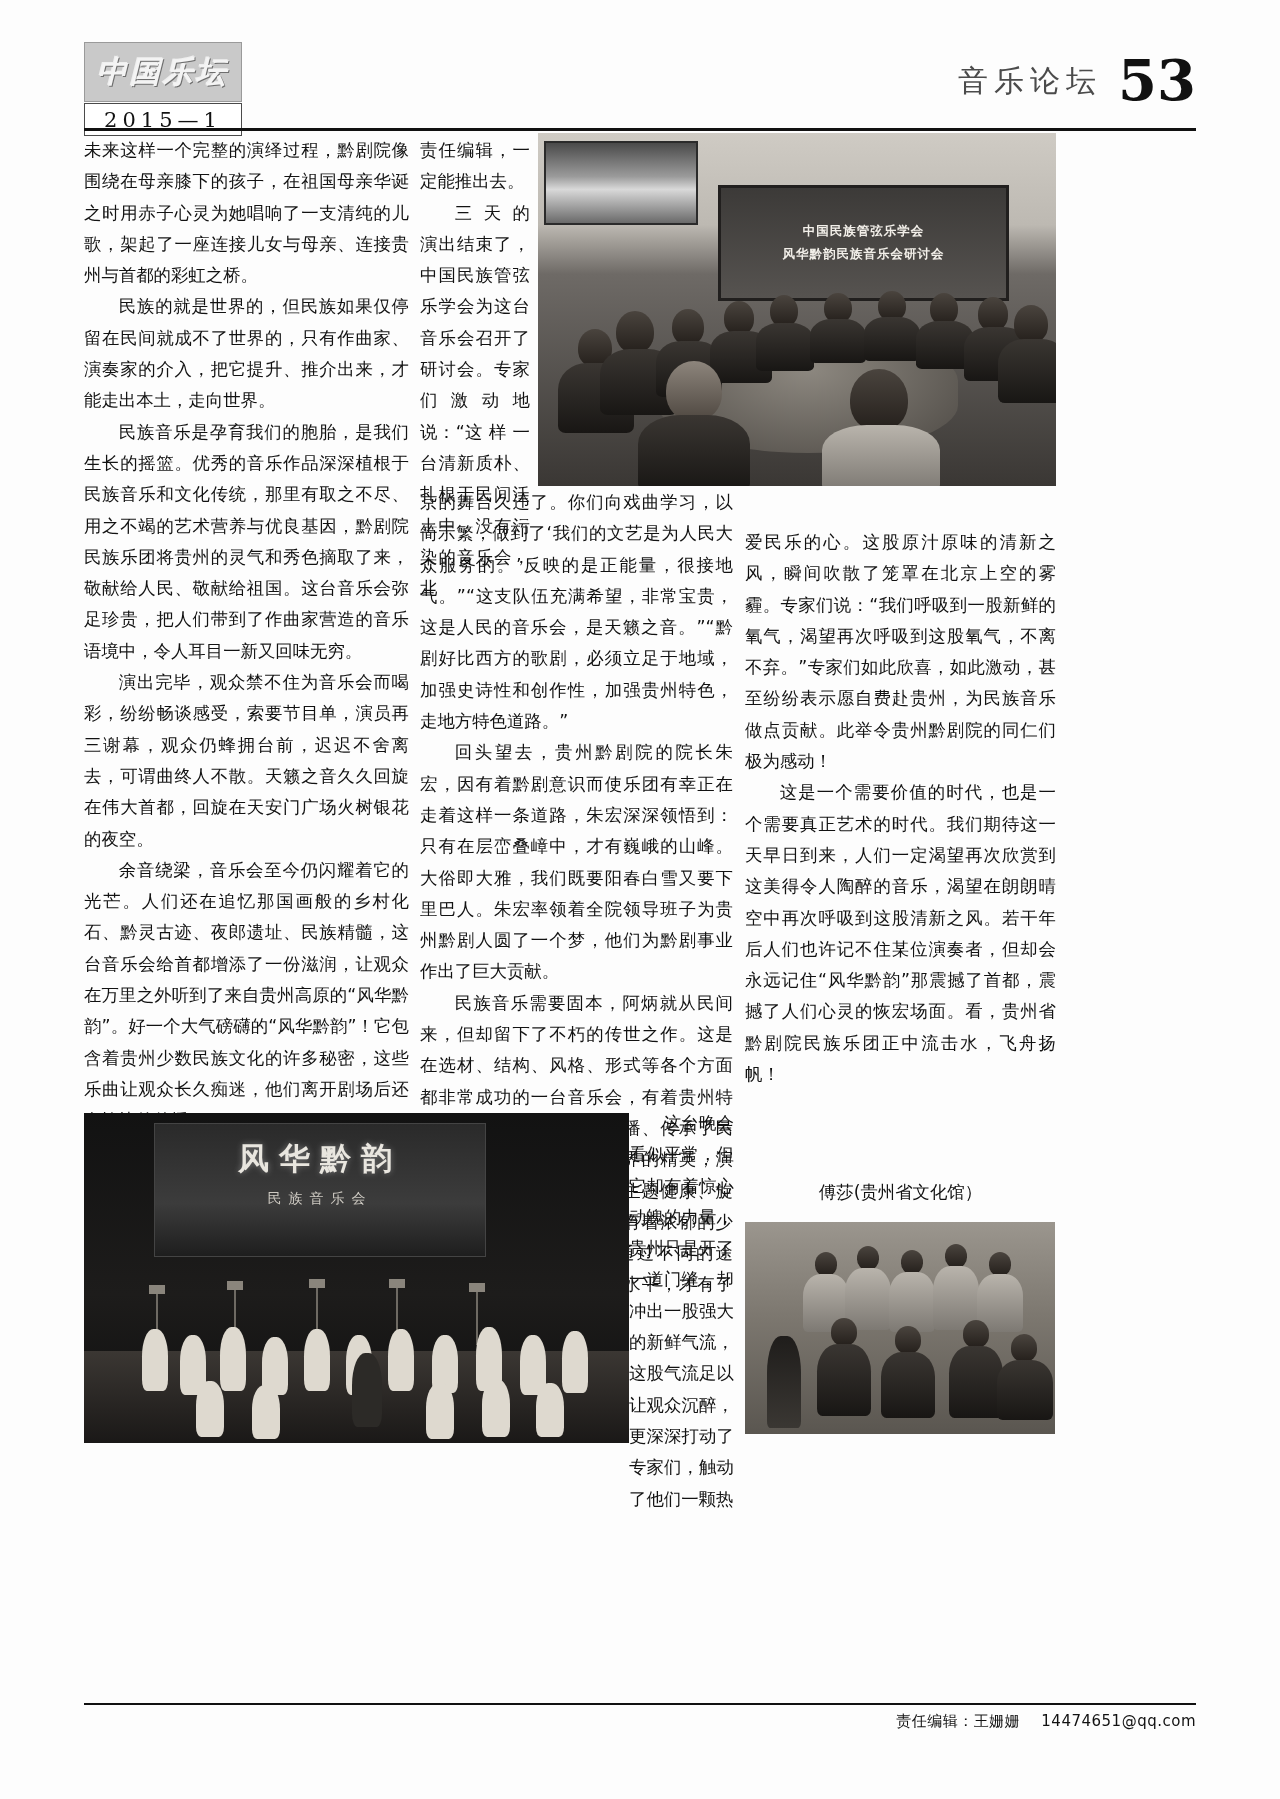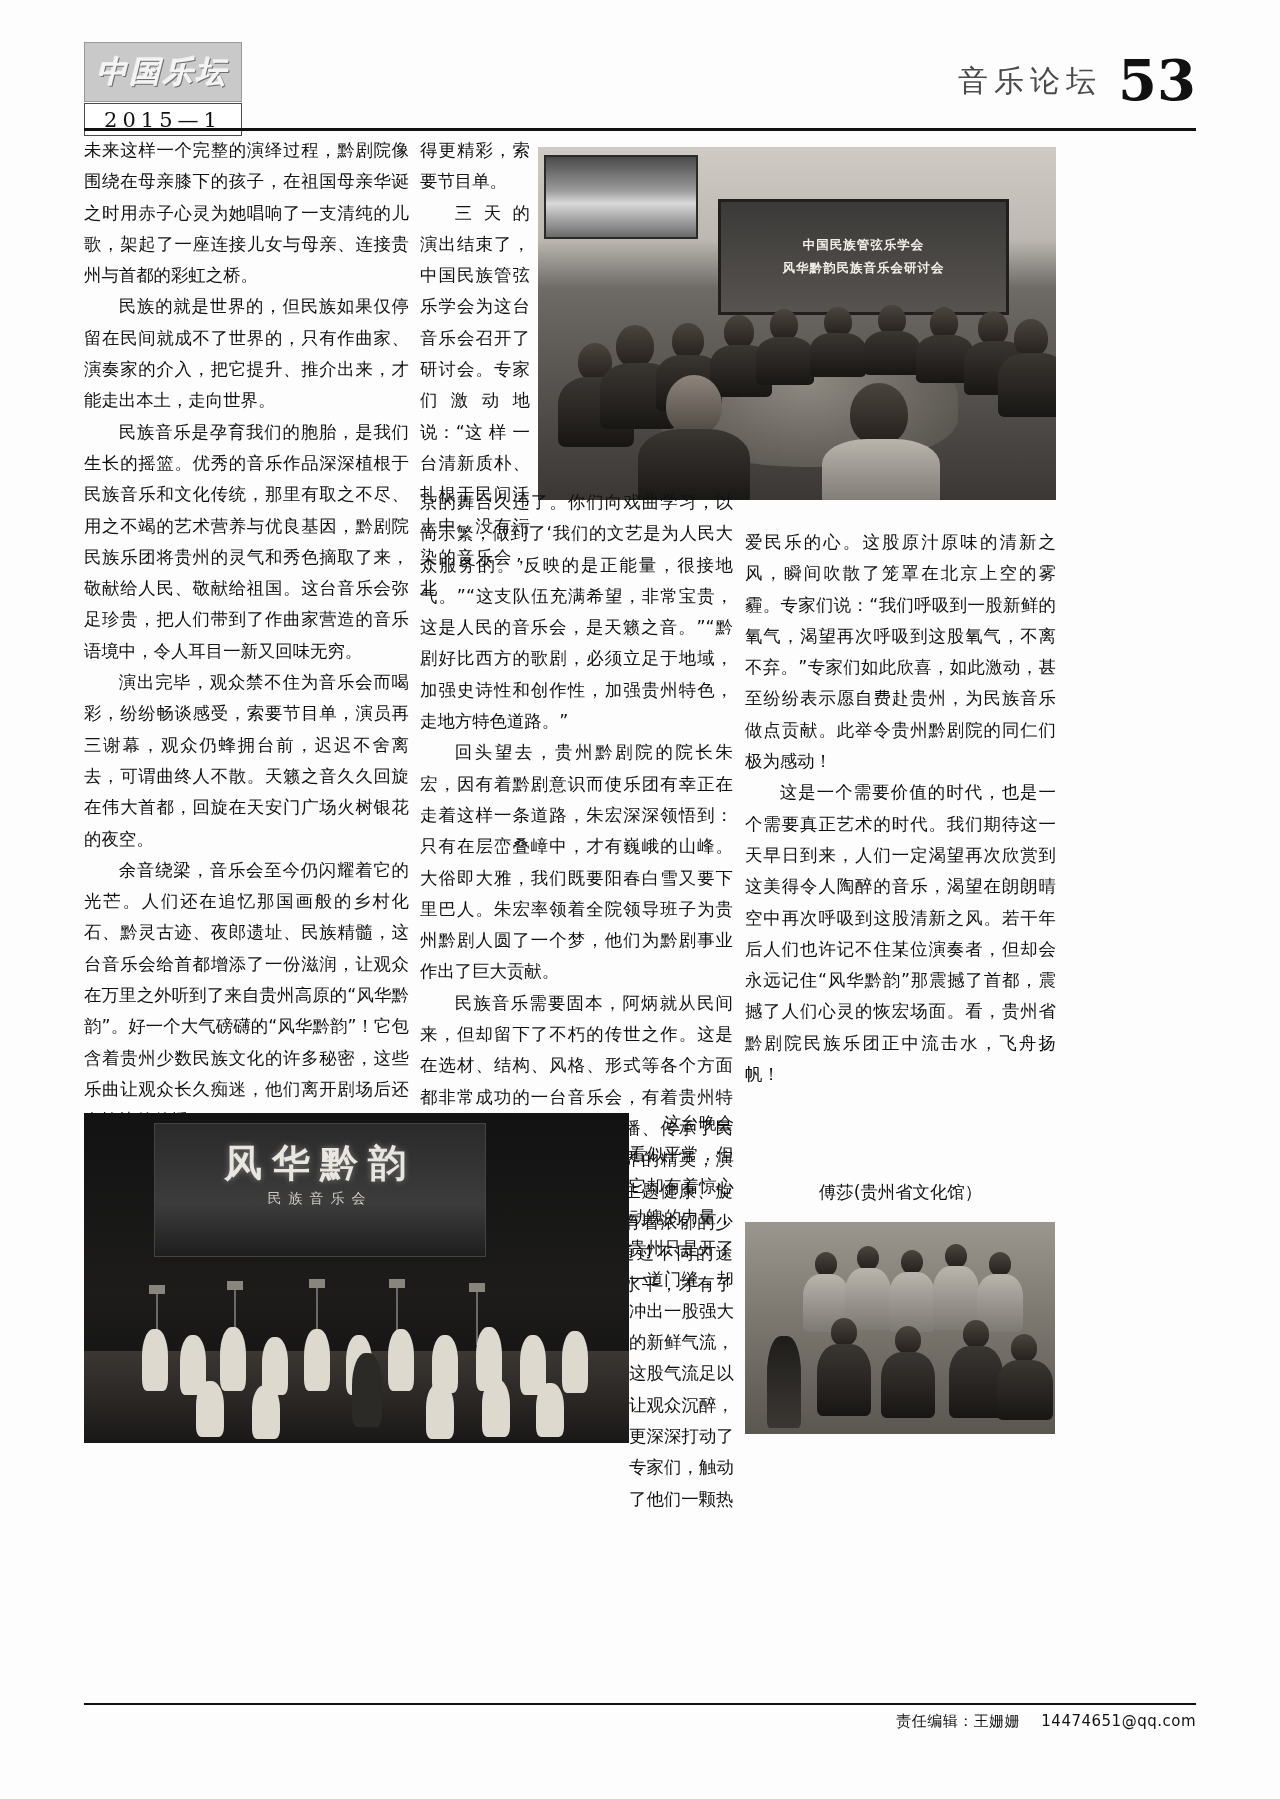--- a/index.html
+++ b/index.html
@@ -59,21 +59,21 @@
   }
 
   
   .photo{
     position:absolute;
     background:#2a2a2a;
     overflow:hidden;
   }
 
   
-  #photo-seminar{left:538px;top:133px;width:518px;height:353px;margin-top:14px;}
+  #photo-seminar{left:538px;top:133px;width:518px;height:353px;}
   #photo-seminar .room{
     position:absolute;inset:0;
     background:
       linear-gradient(180deg,#cfcbc4 0%,#bdb9b2 26%,#6e6a66 40%,#3a3734 100%);
   }
   #photo-seminar .wallphoto{
     position:absolute;left:6px;top:8px;width:150px;height:80px;
     background:linear-gradient(180deg,#4a4a4a,#9b9b9b 42%,#d9d9d9 58%,#6a6a6a);
     border:2px solid #2b2b2b;
   }
@@ -111,21 +111,21 @@
     position:absolute;inset:0;
     background:linear-gradient(180deg,#121212 0%,#1d1c1b 55%,#0d0d0d 100%);
   }
   #photo-concert .screen{
     position:absolute;left:70px;top:10px;width:330px;height:132px;
     background:linear-gradient(180deg,#2a2a2a,#3c3c3c 60%,#1e1e1e);
     border:1px solid #444;
   }
   #photo-concert .screen .big{
     position:absolute;left:0;right:0;top:14px;text-align:center;
-    color:#e9e6df;font-size:38px;letter-spacing:10px;font-weight:bold;
+    color:#e9e6df;font-size:31px;letter-spacing:10px;font-weight:bold;
     font-family:"DejaVu Serif","Liberation Serif",serif;
     text-shadow:0 0 6px rgba(255,255,255,.35);
   }
   #photo-concert .screen .sml{
     position:absolute;left:0;right:0;top:66px;text-align:center;
     color:#cfcbc3;font-size:14px;letter-spacing:7px;
   }
   #photo-concert .stagefloor{
     position:absolute;left:0;right:0;bottom:0;height:92px;
     background:linear-gradient(180deg,#3b3733,#1a1817);
@@ -243,21 +243,21 @@
   <div class="col" id="col1">
     <p class="noind">未来这样一个完整的演绎过程，黔剧院像围绕在母亲膝下的孩子，在祖国母亲华诞之时用赤子心灵为她唱响了一支清纯的儿歌，架起了一座连接儿女与母亲、连接贵州与首都的彩虹之桥。</p>
     <p>民族的就是世界的，但民族如果仅停留在民间就成不了世界的，只有作曲家、演奏家的介入，把它提升、推介出来，才能走出本土，走向世界。</p>
     <p>民族音乐是孕育我们的胞胎，是我们生长的摇篮。优秀的音乐作品深深植根于民族音乐和文化传统，那里有取之不尽、用之不竭的艺术营养与优良基因，黔剧院民族乐团将贵州的灵气和秀色摘取了来，敬献给人民、敬献给祖国。这台音乐会弥足珍贵，把人们带到了作曲家营造的音乐语境中，令人耳目一新又回味无穷。</p>
     <p>演出完毕，观众禁不住为音乐会而喝彩，纷纷畅谈感受，索要节目单，演员再三谢幕，观众仍蜂拥台前，迟迟不舍离去，可谓曲终人不散。天籁之音久久回旋在伟大首都，回旋在天安门广场火树银花的夜空。</p>
     <p>余音绕梁，音乐会至今仍闪耀着它的光芒。人们还在追忆那国画般的乡村化石、黔灵古迹、夜郎遗址、民族精髓，这台音乐会给首都增添了一份滋润，让观众在万里之外听到了来自贵州高原的“风华黔韵”。好一个大气磅礴的“风华黔韵”！它包含着贵州少数民族文化的许多秘密，这些乐曲让观众长久痴迷，他们离开剧场后还在愉快的传播。</p>
     <p>文化部董伟副部长说：演出很成功，很精彩，很震撼，多听专家意见，把曲目提炼</p>
   </div>
 
   <div class="col" id="col2a">
-    <p class="noind">得更精彩，索要节目单。</p>
+    <p class="noind">责任编辑，一定能推出去。</p>
     <p>三 天 的 演出结束了，中国民族管弦乐学会为这台音乐会召开了研讨会。专家们激动地说：“这 样 一 台清新质朴、扎根于民间沃土中，没有污染的音乐会，北</p>
   </div>
 
   <div class="col" id="col2b">
     <p class="noind">京的舞台久违了。你们向戏曲学习，以简示繁，做到了‘我们的文艺是为人民大众服务的。’反映的是正能量，很接地气。”“这支队伍充满希望，非常宝贵，这是人民的音乐会，是天籁之音。”“黔剧好比西方的歌剧，必须立足于地域，加强史诗性和创作性，加强贵州特色，走地方特色道路。”</p>
     <p>回头望去，贵州黔剧院的院长朱宏，因有着黔剧意识而使乐团有幸正在走着这样一条道路，朱宏深深领悟到：只有在层峦叠嶂中，才有巍峨的山峰。大俗即大雅，我们既要阳春白雪又要下里巴人。朱宏率领着全院领导班子为贵州黔剧人圆了一个梦，他们为黔剧事业作出了巨大贡献。</p>
     <p>民族音乐需要固本，阿炳就从民间来，但却留下了不朽的传世之作。这是在选材、结构、风格、形式等各个方面都非常成功的一台音乐会，有着贵州特色，经过提炼、打造、传播、传承了民族之音，荟萃了贵州民乐界的精英，演绎了本民族的经典作品，主题健康、旋律动听、民族风格鲜明，有着浓郁的少数民族音乐特色，正是通过不同的途径，达到了现在这样的高水平，才有了里程碑式的大丰收。</p>
   </div>
 
   <div class="col" id="col3a">

